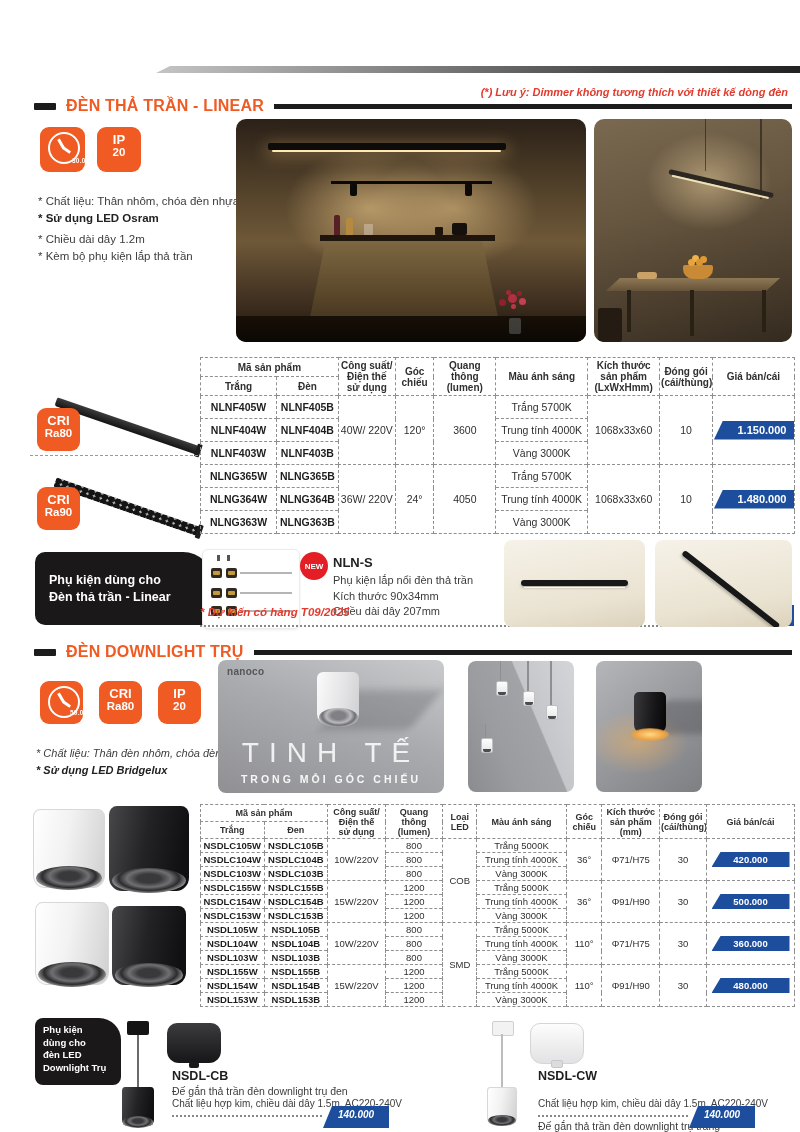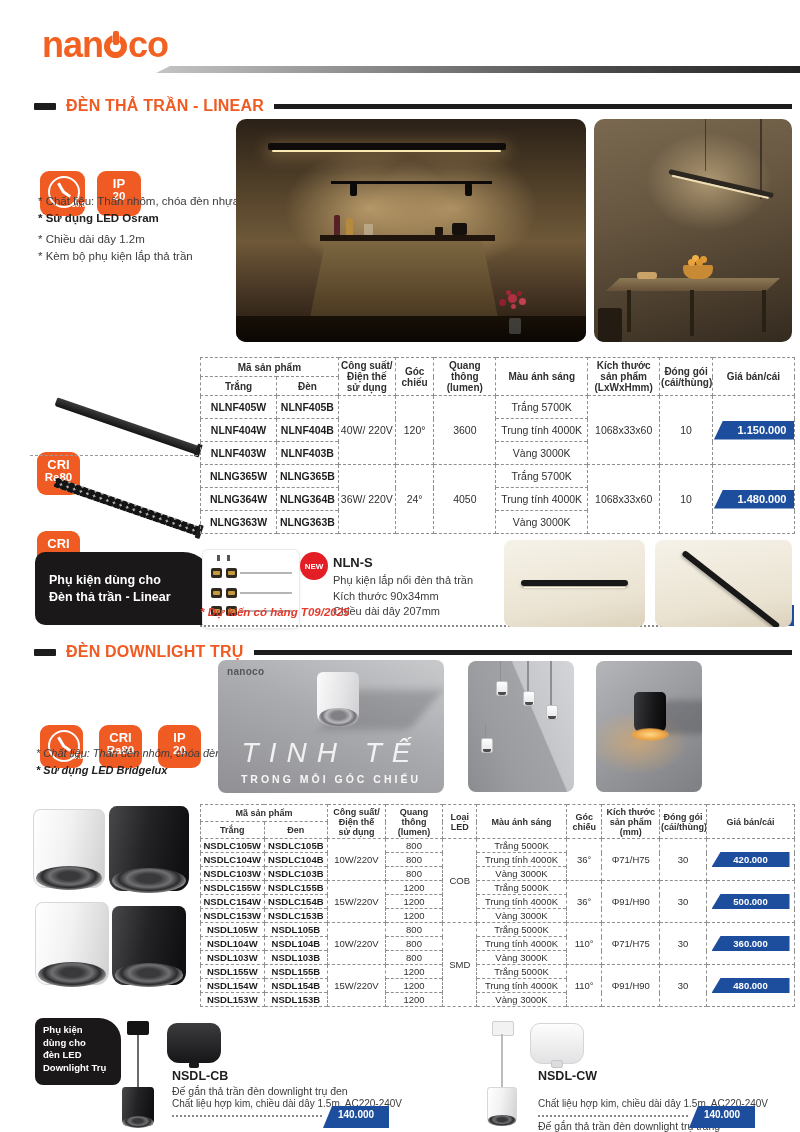--- a/index.html
+++ b/index.html
@@ -22,21 +22,21 @@
   .po-stem{position:absolute;top:-4px;left:50%;transform:translateX(-50%);width:6px;height:14px;background:#f26122;border-radius:2px;}
   .note-red{position:absolute;top:86px;right:12px;font-size:11px;font-weight:bold;font-style:italic;color:#e23b2e;}
 
   
   .sec-head{position:absolute;left:34px;right:8px;display:flex;align-items:center;gap:10px;height:16px;}
   .sec-dash{width:22px;height:7px;background:#1c1c1c;border-radius:1px;}
   .sec-title{font-size:16px;font-weight:bold;color:#f05a23;white-space:nowrap;letter-spacing:.2px;}
   .sec-line{flex:1;height:5px;background:#1c1c1c;margin-top:1px;}
 
   
-  .badge-sq{position:absolute;background:#f05a23;border-radius:9px;color:#fff;font-weight:bold;text-align:center;margin-top:44px;}
+  .badge-sq{position:absolute;background:#f05a23;border-radius:9px;color:#fff;font-weight:bold;text-align:center;}
   .bl1{margin-top:6px;font-size:13px;line-height:13px;}
   .bl2{font-size:11.5px;line-height:13px;}
   .clk-face{position:absolute;left:8px;top:5px;width:28px;height:28px;border:2.5px solid #fff;border-radius:50%;}
   .clk-face::before{content:"";position:absolute;left:12px;top:4px;width:2.5px;height:10px;background:#fff;transform:rotate(-30deg);transform-origin:bottom center;}
   .clk-face::after{content:"";position:absolute;left:13px;top:12px;width:9px;height:2.5px;background:#fff;transform:rotate(35deg);transform-origin:left center;}
   .clk-label{position:absolute;bottom:8px;width:100%;text-align:center;font-size:6.5px;letter-spacing:.2px;}
 
   
   .feat{position:absolute;font-size:11.5px;color:#3d3d3d;line-height:16.5px;white-space:nowrap;}
   .feat .b{font-weight:bold;color:#222;}
@@ -93,21 +93,21 @@
   .photoC{left:218px;top:660px;width:226px;height:133px;border-radius:8px;
     background:linear-gradient(200deg,#c9cacc 0%,#aaabaf 45%,#909094 100%);}
   .pC-logo{position:absolute;top:6px;left:9px;color:#55565a;font-weight:bold;font-size:10px;letter-spacing:.3px;}
   .pC-shadow{position:absolute;left:52%;top:30px;width:90px;height:40px;background:rgba(60,60,65,.25);
       transform:skewX(-40deg);filter:blur(4px);}
   .pC-cyl{position:absolute;left:44%;top:12px;width:42px;height:52px;border-radius:6px 6px 10px 10px;
       background:linear-gradient(100deg,#fbfbfb,#e3e3e5 60%,#cfcfd2);}
   .pC-cyl::after{content:"";position:absolute;left:4%;right:4%;bottom:-3px;height:36%;border-radius:50%;
       background:radial-gradient(ellipse at 50% 40%, #808085 25%, #b9b9be 45%, #6f6f74 60%, #cfcfd4 78%, #8a8a90 100%);}
   .pC-t1{position:absolute;bottom:24px;width:100%;text-align:center;font-size:28px;letter-spacing:10px;
-      color:rgba(255,255,255,.85);white-space:nowrap;font-style:italic;}
+      color:rgba(255,255,255,.85);white-space:nowrap;}
   .pC-t2{position:absolute;bottom:8px;width:100%;text-align:center;font-size:10.5px;font-weight:bold;
       letter-spacing:3px;color:rgba(255,255,255,.92);white-space:nowrap;}
 
   .photoD{left:468px;top:661px;width:106px;height:131px;border-radius:8px;
     background:linear-gradient(247deg,#d4d5d8 0%,#c5c6c9 38%,#a2a3a7 39%,#9b9ca0 68%,#8b8c90 100%);}
   .pD-p{position:absolute;}
   .pD-stem{position:absolute;left:4px;top:0;width:1.5px;background:#8e8f93;}
   .pD-body{position:absolute;left:0;width:10px;height:13px;background:linear-gradient(#fdfdfd,#e6e6e8);border:1px solid #bfc0c4;border-radius:2px;}
   .pD-body::after{content:"";position:absolute;left:1px;right:1px;bottom:0;height:3px;background:#4c4c50;border-radius:0 0 2px 2px;}
 
@@ -191,29 +191,29 @@
   .puck.white::after{background:#dcdcdc;border:1px solid #c8c8c8;}
   .pend-cap{position:absolute;border-radius:2px;}
   .pend-wire{position:absolute;width:2px;}
 
   
   .acc-box2{left:35px;top:1018px;width:78px;height:61px;border-radius:8px 22px 8px 8px;
       font-size:9.5px;line-height:12.5px;padding:6px 0 0 8px;}
   .itm-code{position:absolute;font-size:12.5px;font-weight:bold;color:#1e1e1e;}
   .itm-d1{position:absolute;font-size:10.5px;color:#3c3c3c;}
   .itm-d2{position:absolute;font-size:10px;color:#3c3c3c;}
-  .itm-price{position:absolute;width:66px;height:22px;font-size:10px;line-height:18px;}
+  .itm-price{position:absolute;width:66px;height:22px;font-size:10px;line-height:18px;font-style:italic;}
 </style>
 </head>
 <body>
 
 <div class="page">
 
   <div class="banner-strip"></div>
-  <div class="logo"><span>nan</span><span class="power-o"><span class="po-ring"></span><span class="po-gap"></span><span class="po-stem"></span></span><span>co</span></div>
+  <div class="note-red">(*) Lưu ý: Dimmer không tương thích với thiết kế dòng đèn</div>
 
   <div class="sec-head" style="top:98px;">
     <span class="sec-dash"></span>
     <span class="sec-title">ĐÈN THẢ TRẦN - LINEAR</span>
     <span class="sec-line"></span>
   </div>
 
   <div class="badge-sq" style="left:40px;top:127px;width:45px;height:45px;">
     <span class="clk-face"></span>
     <span class="clk-label">30.000H</span>

